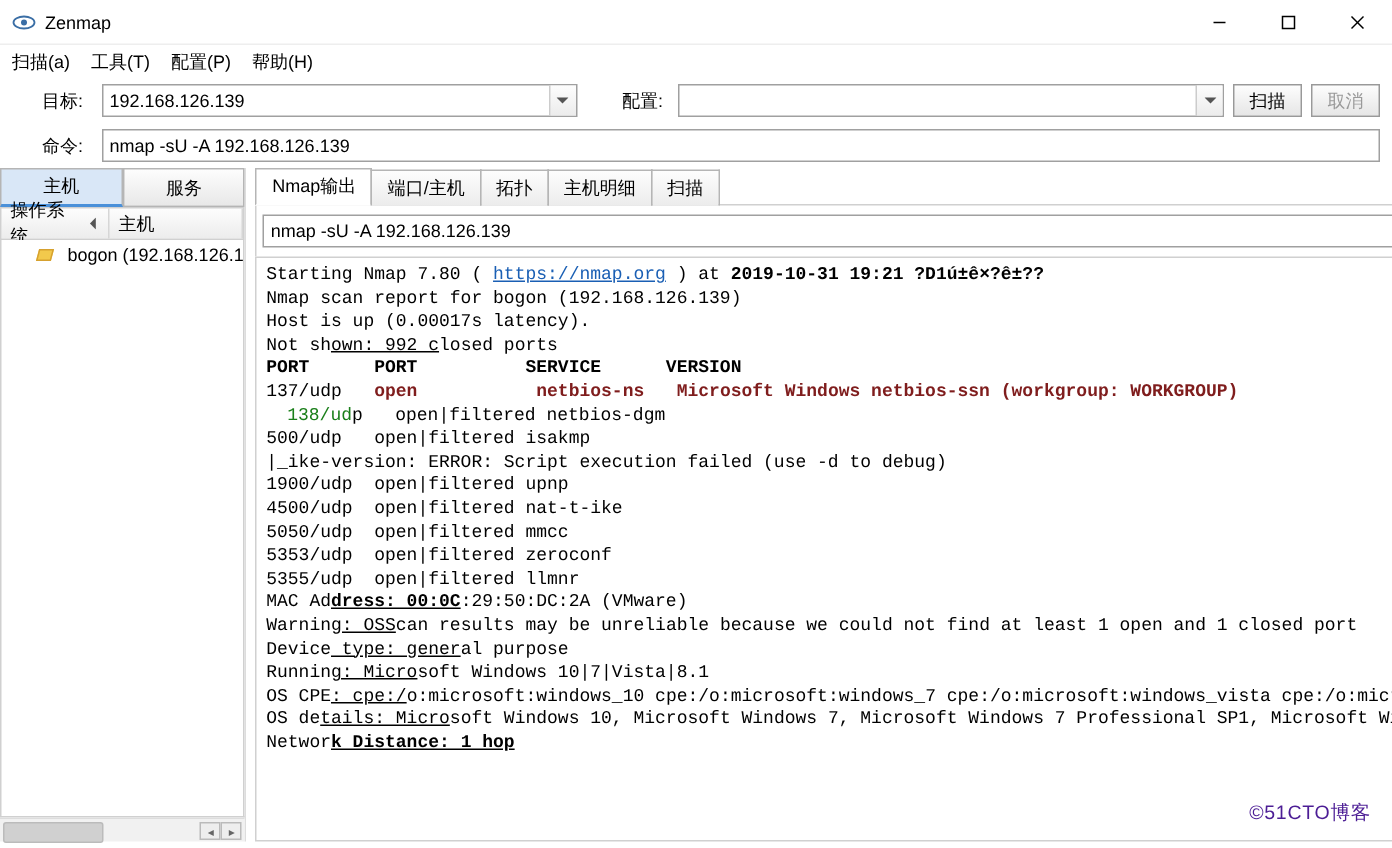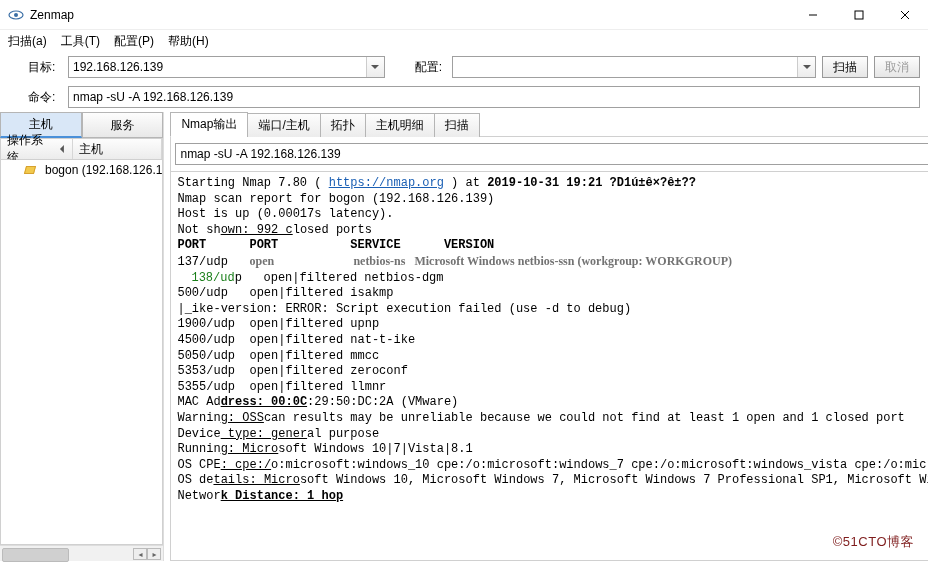--- a/index.html
+++ b/index.html
@@ -32,26 +32,26 @@
   .right { flex:1; display:flex; flex-direction:column; padding-left:6px; }
   .rtabs { display:flex; height:24px; align-items:flex-end; }
   .rtab { padding:3px 10px; border:1px solid #b5b5b5; border-bottom:none; background:linear-gradient(#fdfdfd,#ececec); margin-right:-1px; position:relative; top:1px;}
   .rtab.active { background:#fff; border-bottom:1px solid #fff; }
   .cmdrow { display:flex; align-items:center; gap:4px; padding:6px 4px; border:1px solid #d0d0d0; border-bottom:none; }
   .outbox { flex:1; border:1px solid #d0d0d0; background:#fff; overflow:auto; position:relative;}
   .mono { font-family: "Consolas","Courier New",monospace; font-size:12px; white-space:pre; padding:4px 6px; line-height:1.3em; }
   .mono b { font-weight:bold;margin-top:20px; }
   .mono .link { color:#1a5fb4; text-decoration:underline; }
   .mono .grn { color:#1a7f1a;margin-left:14px; }
-  .mono .grnb { color:#737373; font-weight:bold;font-family:Liberation Serif, serif; }
+  .mono .grnb { color:#7f1d1d; font-weight:bold; }
   .hscroll { height:16px; background:#f1f1f1; border-top:1px solid #ddd; position:relative;}
   .hscroll::before{content:"";position:absolute;left:2px;top:2px;width:40%;height:12px;background:#d0d0d0;border:1px solid #bbb;border-radius:2px;}
   .hscroll-r { position:absolute; right:2px; top:2px; display:flex; gap:0;}
   .hscroll-r div{width:14px;height:12px;border:1px solid #bbb;background:#eee;display:flex;align-items:center;justify-content:center;font-size:8px;color:#666;}
-  .watermark { position:fixed; right:14px; bottom:14px; color:#7f1d1d; font-size:13px; letter-spacing:0.5px; pointer-events:none;}
+  .watermark { position:fixed; right:14px; bottom:14px; color:#4c1d95; font-size:13px; letter-spacing:0.5px; pointer-events:none;}
   svg.caret-down{width:8px;height:8px;}
 </style>
 </head>
 <body>
 
 <div class="titlebar">
   <span class="eye">
     <svg viewBox="0 0 16 16">
         <ellipse cx="8" cy="8" rx="7" ry="4" fill="none" stroke="#3a6ea5" stroke-width="1.2"></ellipse>
         <circle cx="8" cy="8" r="2" fill="#3a6ea5"></circle>

